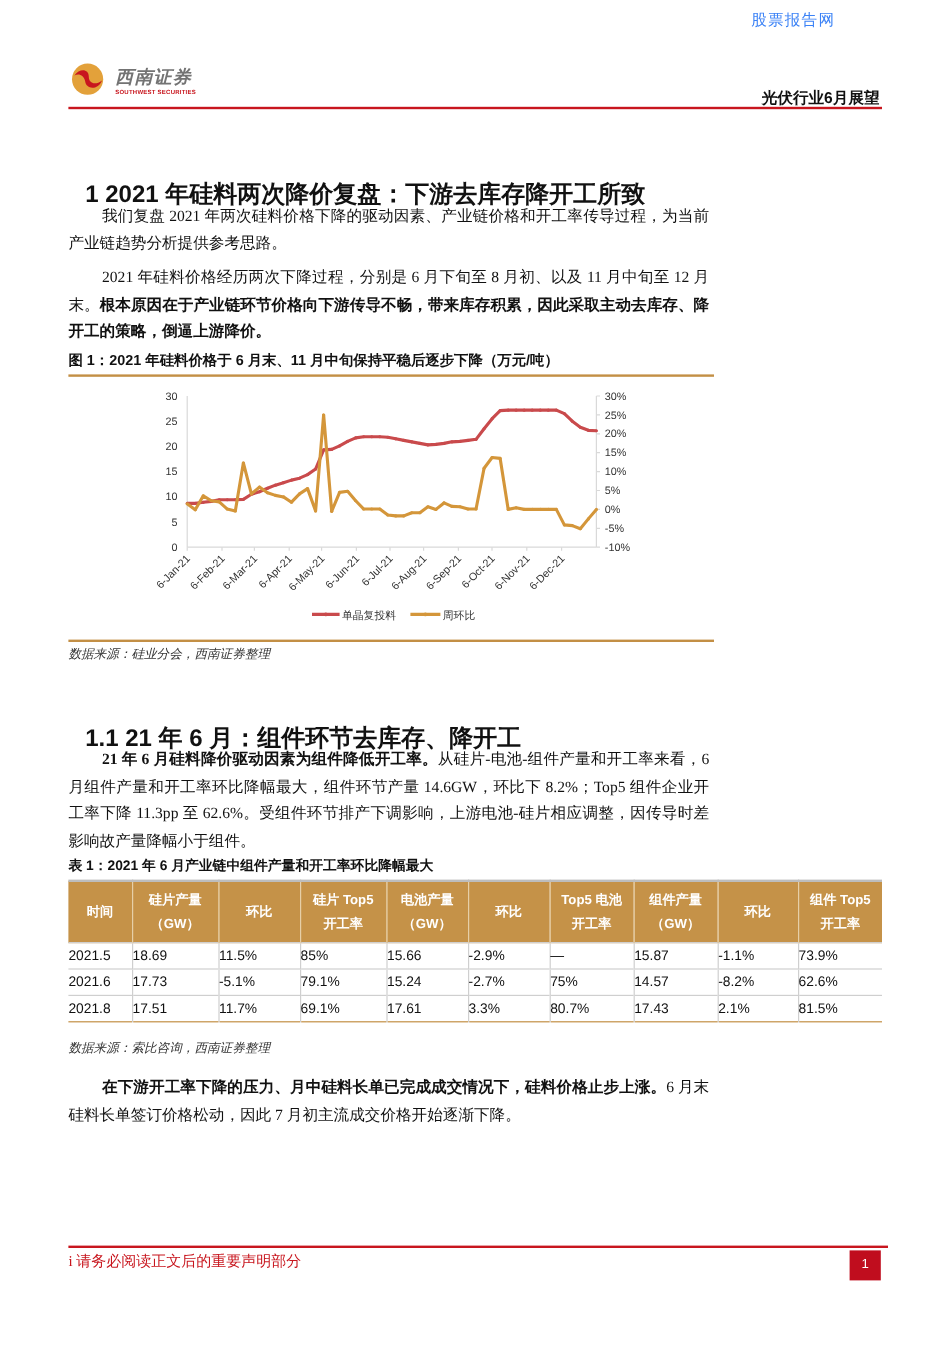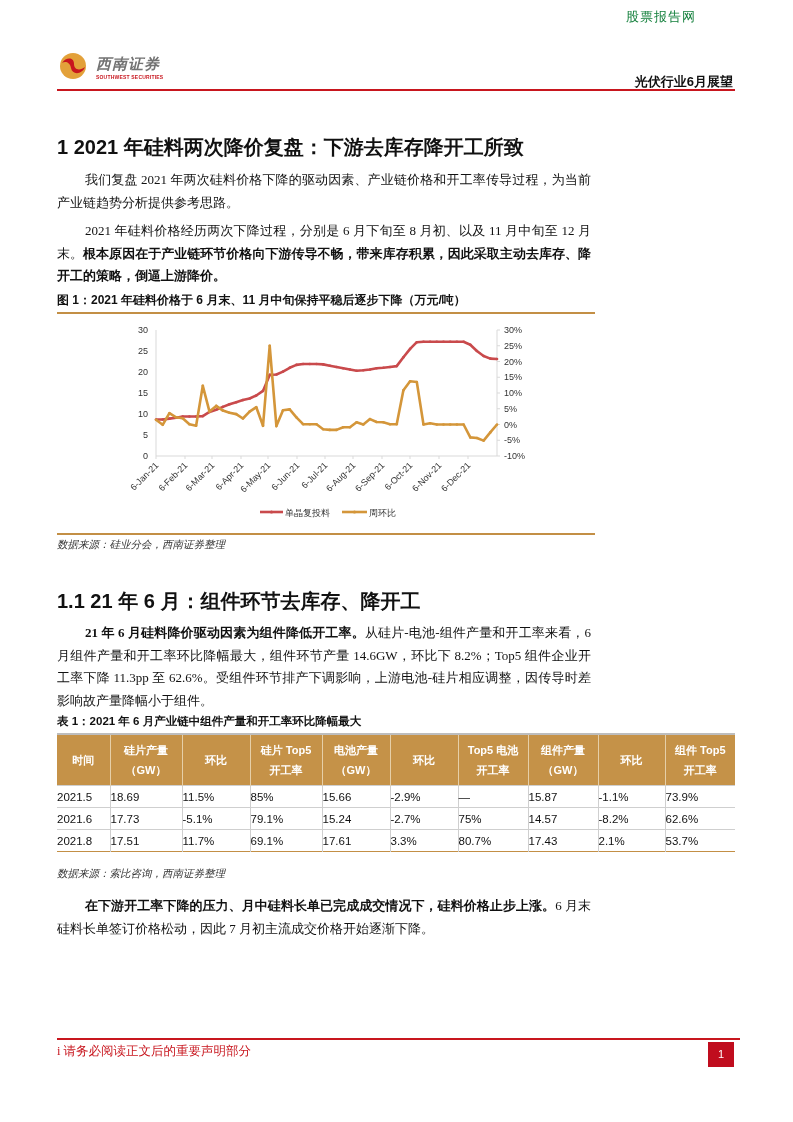--- a/index.html
+++ b/index.html
@@ -2,28 +2,28 @@
 <html><head>
 <meta charset="utf-8">
 <style>
   html, body { margin: 0; padding: 0; }
   body {
     width: 793px; height: 1122px; position: relative; background: #ffffff;
     font-family: "Liberation Serif", "DejaVu Serif", serif; color: #111;
     overflow: hidden;
   }
   .abs { position: absolute; }
-  .watermark { left: 626px; top: 8px; font-size: 13px; color: #15803d; letter-spacing: 1px; }
+  .watermark { left: 626px; top: 8px; font-size: 13px; color: #3b82f6; letter-spacing: 1px; }
   .logo { left: 58px; top: 50px; width: 140px; height: 36px; }
   .logo-cn { position: absolute; left: 38px; top: 5px; font-size: 15px; font-weight: bold; color: #737373; letter-spacing: 1px; font-style: italic; }
   .logo-en { position: absolute; left: 38px; top: 24px; font-size: 5px; color: #c8161e; font-family: "Liberation Sans", sans-serif; font-weight: bold; letter-spacing: .2px; }
   .header-title { right: 60px; top: 73px; font-size: 13px; font-weight: bold; font-family: "Liberation Sans", sans-serif; }
   .header-rule { left: 57px; top: 89px; width: 678px; height: 2px; background: #c8161e; }
 
-  h1, h2 { margin: 0; font-family: "Liberation Sans", "DejaVu Sans", sans-serif; font-weight: bold; text-align: right; }
+  h1, h2 { margin: 14px; font-family: "Liberation Sans", "DejaVu Sans", sans-serif; font-weight: bold; text-align: right; }
   .h1 { left: 57px; top: 134px; font-size: 20px; }
   .h2 { left: 57px; top: 588px; font-size: 20px; }
 
   .para { left: 57px; width: 534px; font-size: 13px; line-height: 22.5px; text-indent: 28px; margin: 0; text-align: justify; }
   .para b { font-weight: bold; }
   .p1 { top: 169px; }
   .p2 { top: 220px; }
   .p3 { top: 622px; }
   .p4 { top: 895px; }
 
@@ -330,21 +330,21 @@
       <tr>
         <td>2021.8</td>
         <td>17.51</td>
         <td>11.7%</td>
         <td>69.1%</td>
         <td>17.61</td>
         <td>3.3%</td>
         <td>80.7%</td>
         <td>17.43</td>
         <td>2.1%</td>
-        <td>53.7%</td>
+        <td>81.5%</td>
       </tr>
     </tbody>
 </table>
 <div class="abs source src2">数据来源：索比咨询，西南证券整理</div>
 
 <p class="abs para p4"><b>在下游开工率下降的压力、月中硅料长单已完成成交情况下，硅料价格止步上涨。</b><span>6 月末硅料长单签订价格松动，因此 7 月初主流成交价格开始逐渐下降。</span></p>
 
 <div class="abs footer-rule"></div>
 <div class="abs footer-text">i 请务必阅读正文后的重要声明部分</div>
 <div class="abs page-box">1</div>

